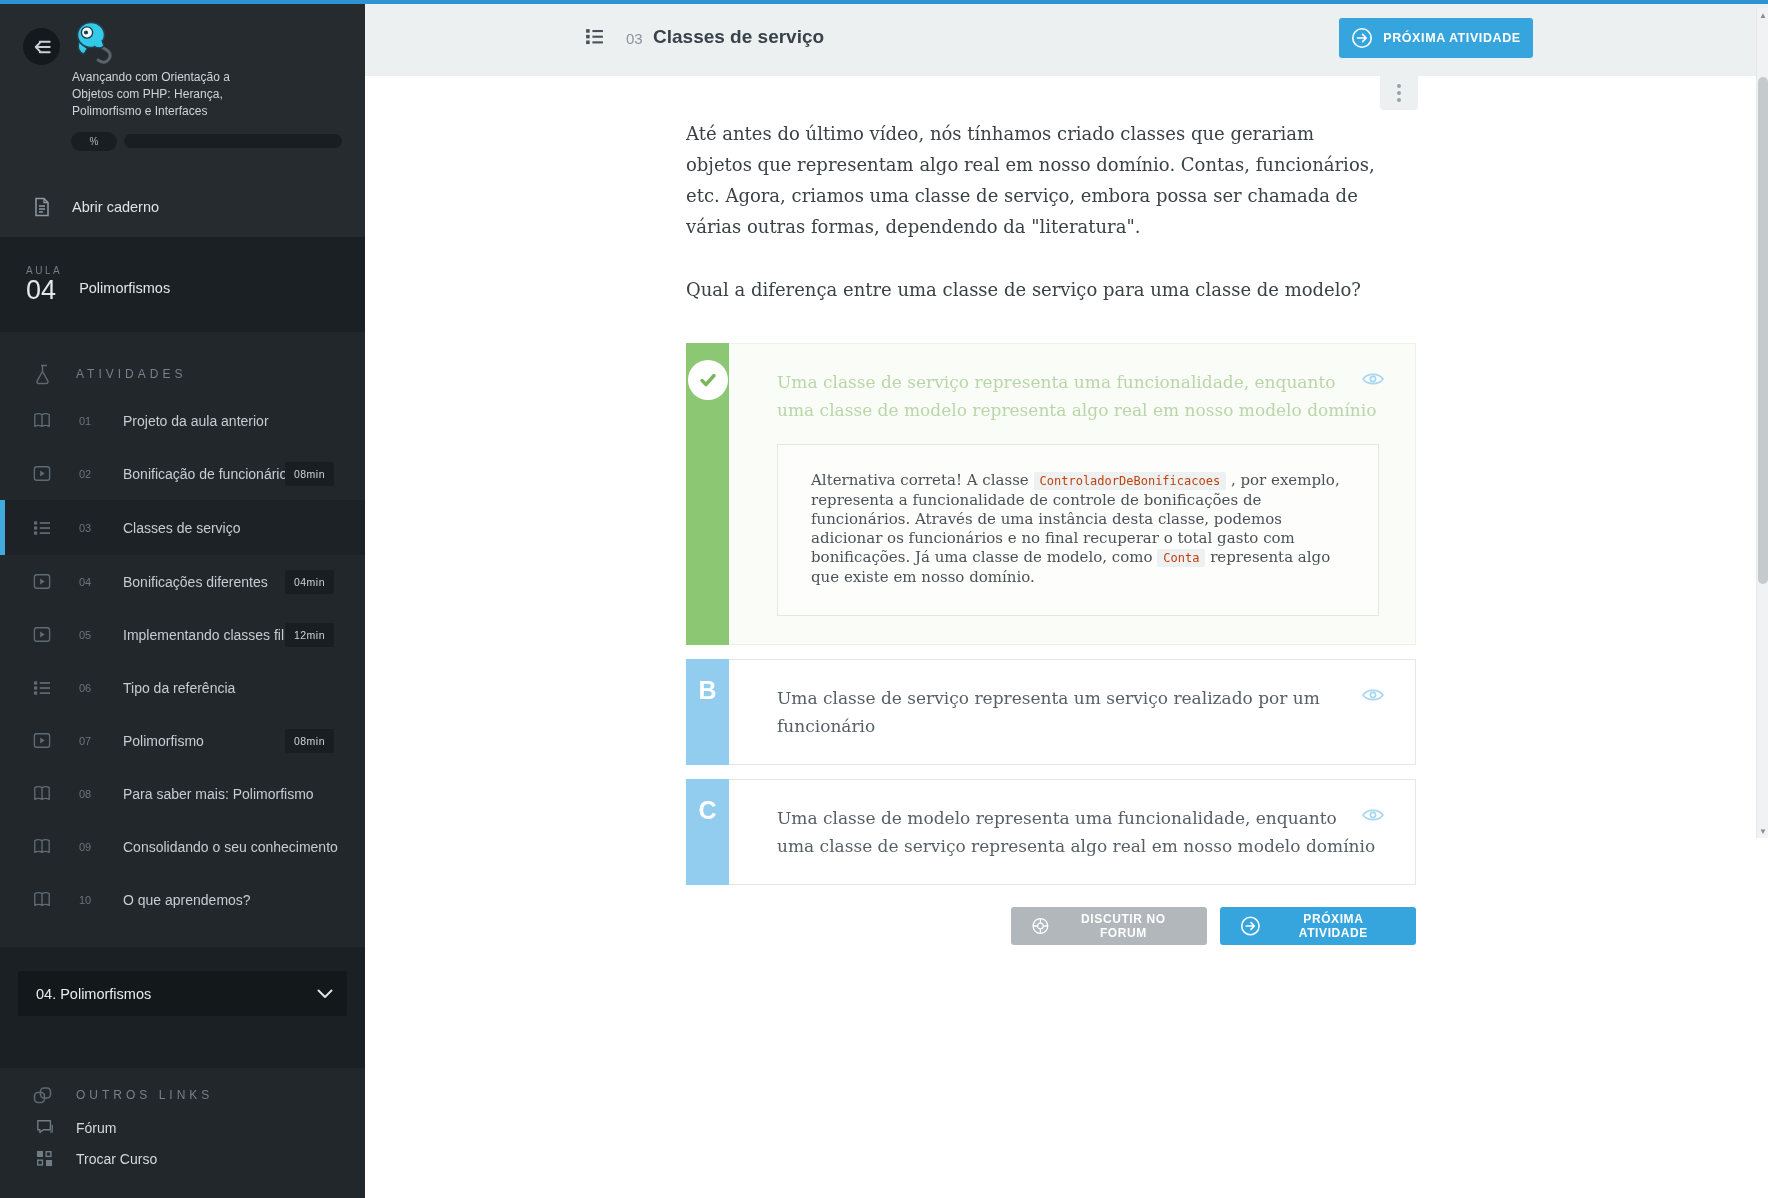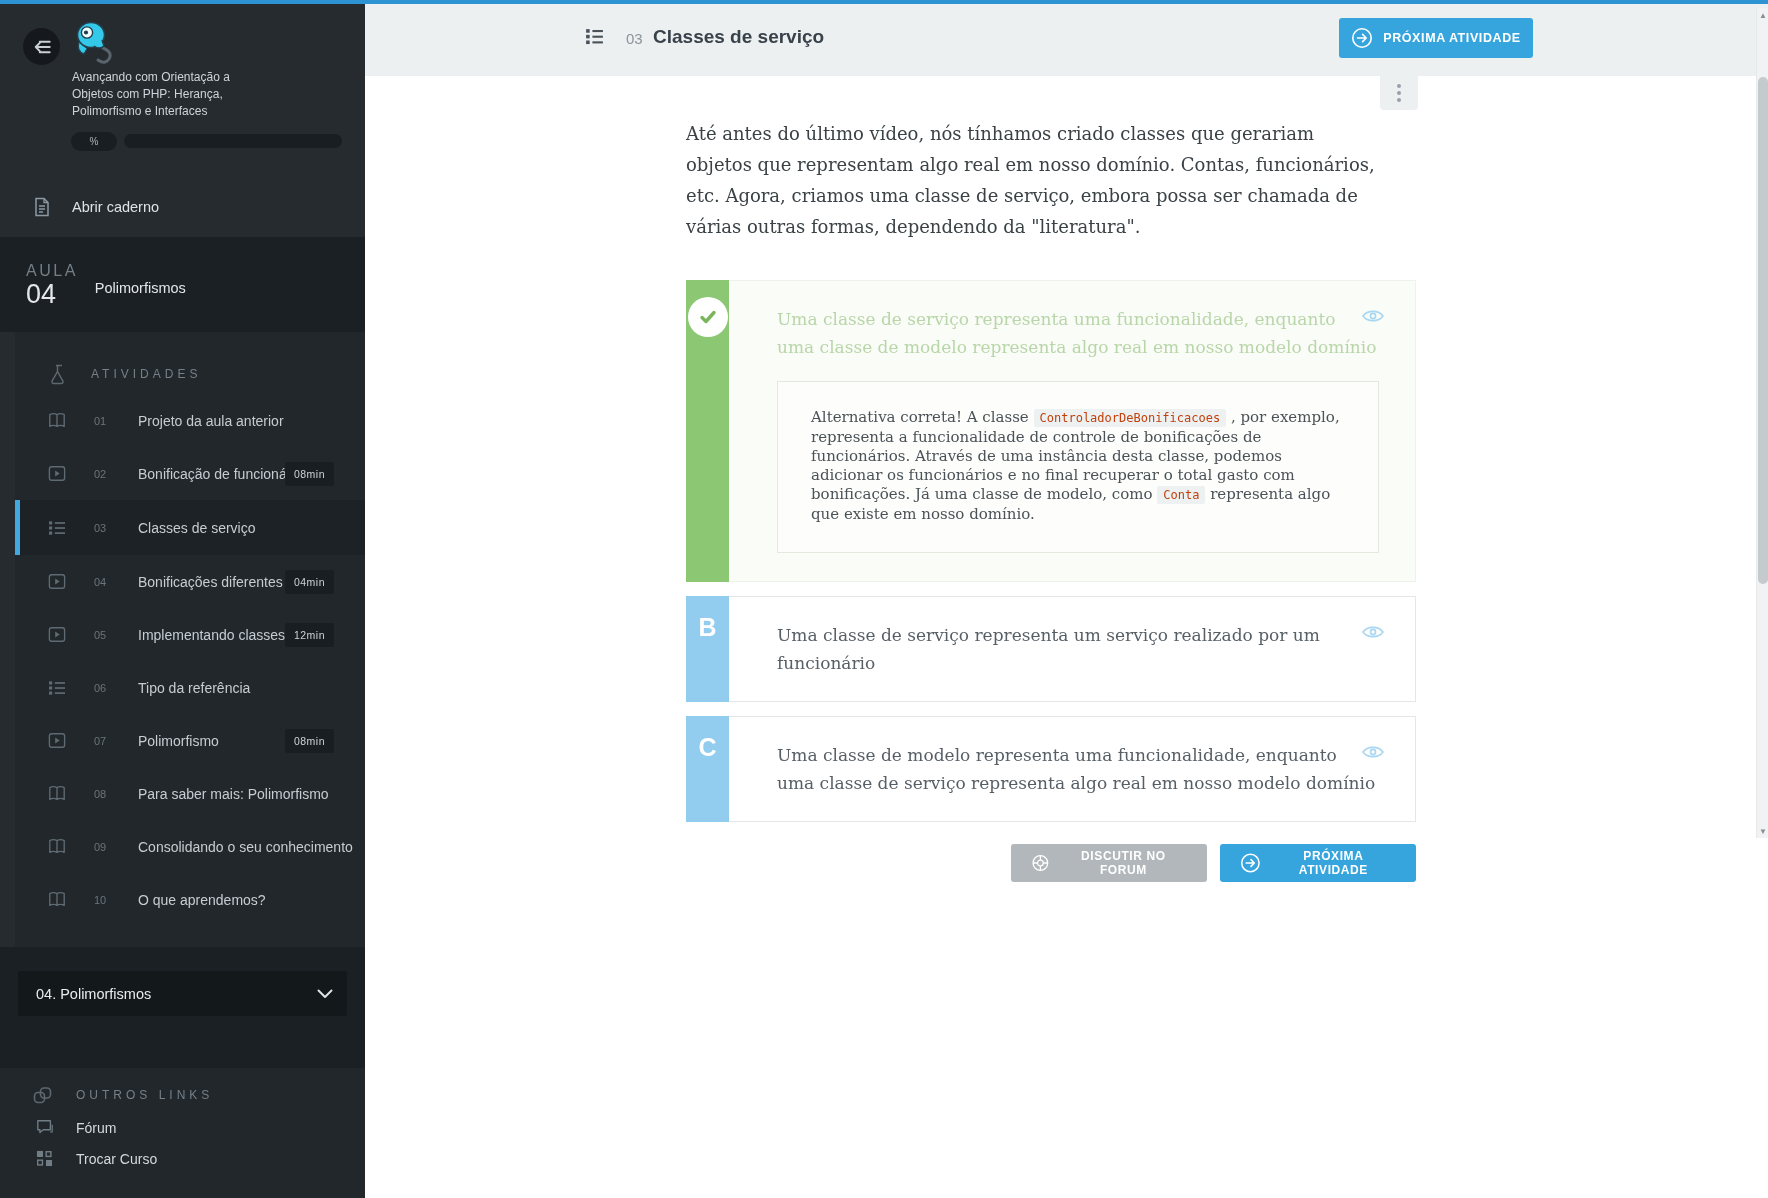--- a/index.html
+++ b/index.html
@@ -25,25 +25,25 @@
   .course-title{position:absolute; left:72px; top:65px; width:180px; font-size:12px; line-height:17px; color:#cdd4d9;}
   .pct-pill{position:absolute; left:71px; top:128px; width:46px; height:19px; border-radius:10px; background:#191e22;
     color:#aeb6bc; font-size:10px; display:flex; align-items:center; justify-content:center;}
   .progress-track{position:absolute; left:124px; top:130px; width:218px; height:14px; border-radius:8px; background:#191e22;}
   .notebook-row{position:absolute; left:0; top:180px; width:100%; height:46px; display:flex; align-items:center;
     padding-left:33px; color:#dde2e6; font-size:14.5px; cursor:pointer;}
   .notebook-row .ic{color:#8d99a1; margin-right:21px; display:flex;}
 
   .sb-lesson{height:95px; background:var(--sb-dark); display:flex; align-items:center; padding-left:26px;}
   .aula-col{display:flex; flex-direction:column;}
-  .aula-word{font-size:16px; letter-spacing:2.5px; color:#737e86;}
+  .aula-word{font-size:10px; letter-spacing:2.5px; color:#737e86;}
   .aula-num{font-size:27px; font-weight:400; color:#e3e7ea; line-height:28px;}
   .aula-title{font-size:14.5px; color:#e3e7ea; margin-left:17px; margin-top:6px;}
 
-  .sb-activities{height:615px; background:var(--sb-mid); padding-top:22px;margin-left:15px;}
+  .sb-activities{height:615px; background:var(--sb-mid); padding-top:22px;}
   .sec-head{display:flex; align-items:center; padding-left:33px; height:40px; color:var(--sb-muted);}
   .sec-head .ic{display:flex; color:#5d6870;}
   .sec-head .t{margin-left:24px; font-size:12px; letter-spacing:4px; color:#75808a;}
   .act-item{position:relative; height:53px; display:flex; align-items:center; padding-left:33px; cursor:pointer;gap:19px;}
   .act-item .ic{width:18px; display:flex; color:#5f6b73; flex:none;}
   .act-num{margin-left:9px; font-size:11px; color:var(--sb-num); width:17px; flex:none;}
   .act-label{margin-left:8px; font-size:14px; color:var(--sb-text); white-space:nowrap;}
   .act-badge{position:absolute; right:31px; top:50%; transform:translateY(-50%); background:#191e22; color:#ccd3d8;
     font-size:10.5px; letter-spacing:.5px; padding:6px 9px; border-radius:2px;}
   .act-item.active{background:var(--sb-active); border-left:5px solid #41a9de; padding-left:28px; height:55px;}
@@ -358,20 +358,21 @@
     </button>
   </div>
   <div class="kebab">
       <i></i>
       <i></i>
       <i></i>
     </div>
 
   <div class="content">
     <p class="q-intro">Até antes do último vídeo, nós tínhamos criado classes que gerariam objetos que representam algo real em nosso domínio. Contas, funcionários, etc. Agora, criamos uma classe de serviço, embora possa ser chamada de várias outras formas, dependendo da "literatura".</p>
+    <p class="q-prompt">Qual a diferença entre uma classe de serviço para uma classe de modelo?</p>
     <div class="options" id="options-list">
   <div class="opt correct">
     <div class="opt-letter">
             <div class="check-circle">
               <svg width="22" height="22" viewBox="0 0 22 22">
                 <path d="M5 11.5 L9 15.5 L17 6.5" fill="none" stroke="#7ab55c" stroke-width="3.4" stroke-linecap="round" stroke-linejoin="round"></path>
               </svg>
             </div>
           </div>
     <div class="opt-body">

